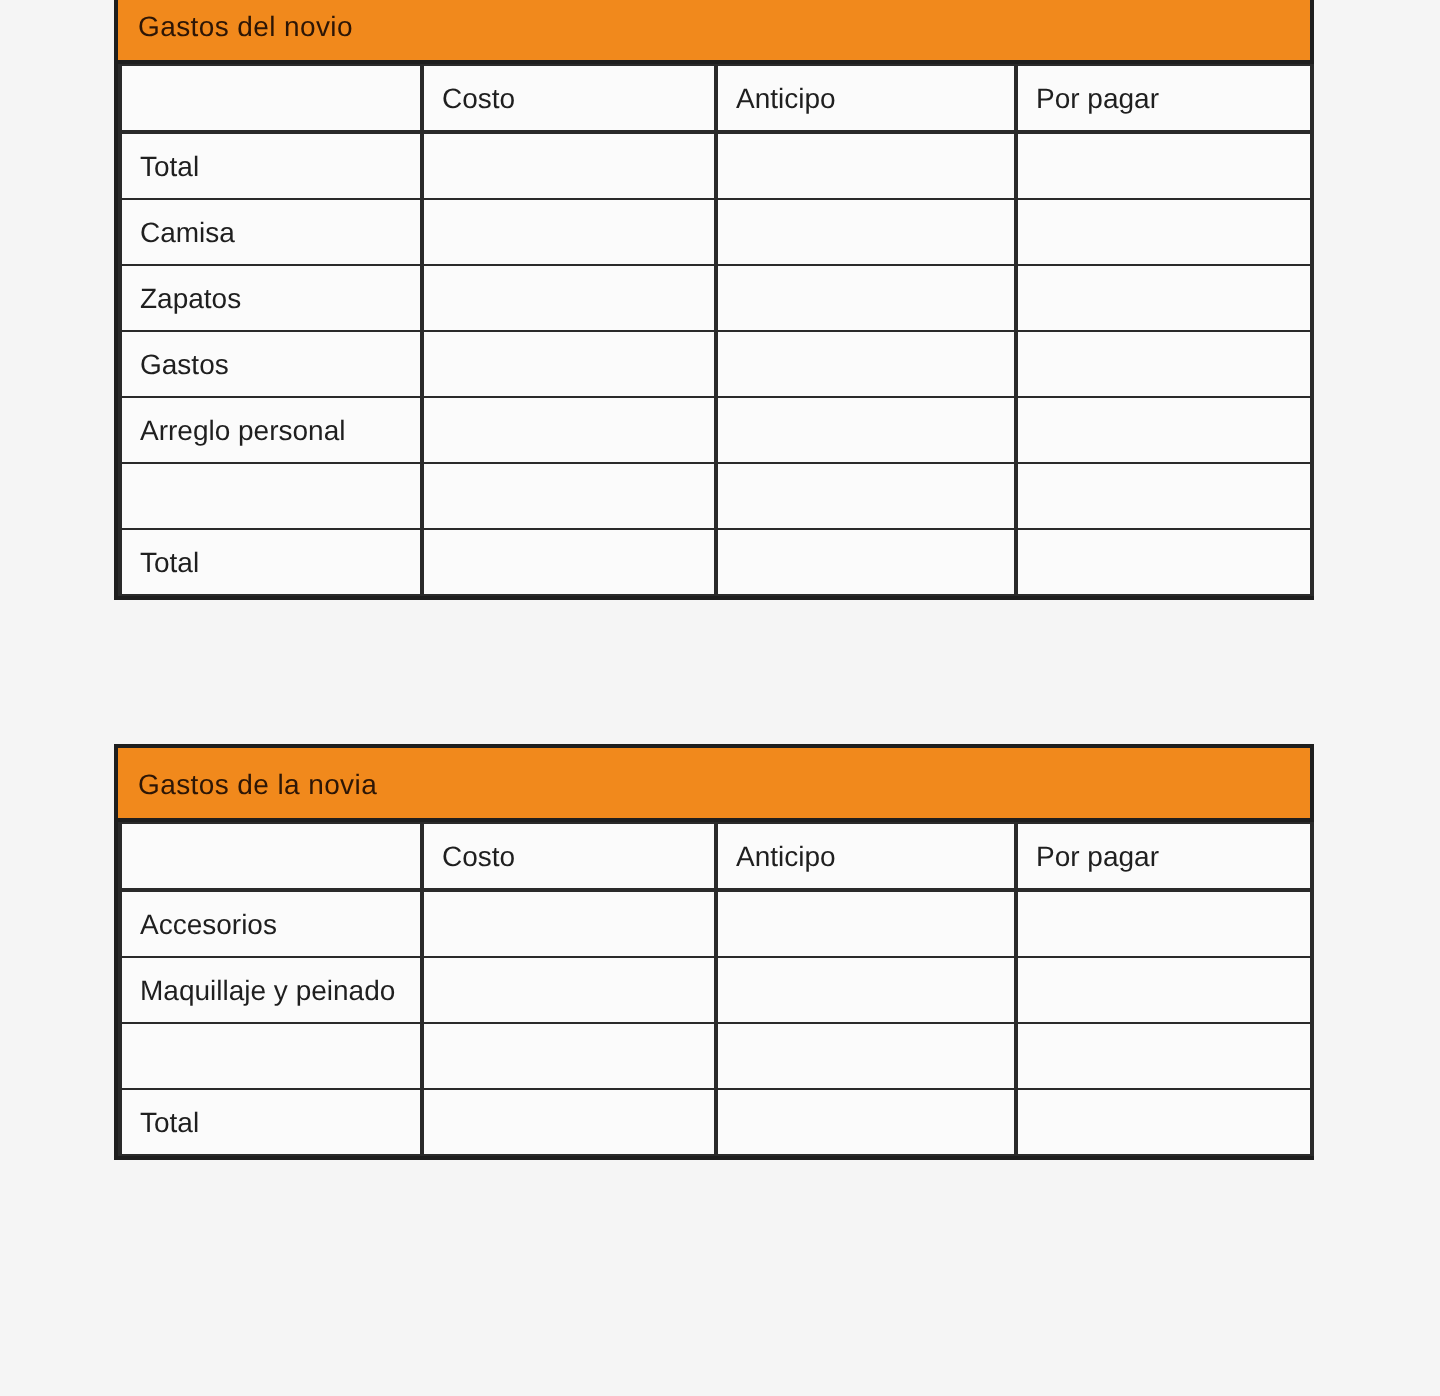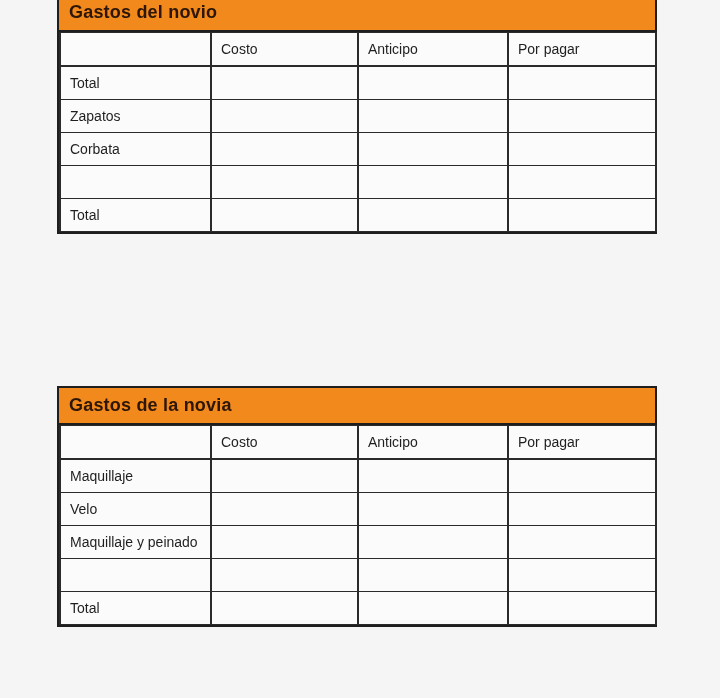--- a/index.html
+++ b/index.html
@@ -16,33 +16,33 @@
   }
   .sheet {
     position: absolute;
     left: 57px;
     width: 600px;
     box-sizing: border-box;
     border: 2px solid var(--border-color, #1e1e1e);
     background: var(--cell-bg, #fbfbfb);
   }
   .sheet-groom { top: -7px; }
-  .sheet-bride { top: 386px; }
+  .sheet-bride { top: 372px; }
   .title-bar {
     height: 37px;
     background: var(--accent-orange, #f1891c);
     border-bottom: 2px solid var(--border-color, #1e1e1e);
     display: flex;
     align-items: center;
     padding-left: 10px;
     box-sizing: border-box;
   }
   .title-text {
-    font-size: 18px;
-    font-weight: bold;
+    font-size: 14px;
+    font-weight: normal;
     color: var(--title-color, #2d1606);
     letter-spacing: 0.2px;
   }
   table.grid {
     border-collapse: collapse;
     width: 100%;
     table-layout: fixed;
   }
   table.grid th,
   table.grid td {
@@ -92,27 +92,39 @@
         </tr>
       </thead>
     <tbody>
         <tr>
           <td>Total</td>
           <td></td>
           <td></td>
           <td></td>
         </tr>
         <tr>
+          <td>Camisa</td>
+          <td></td>
+          <td></td>
+          <td></td>
+        </tr>
+        <tr>
           <td>Zapatos</td>
           <td></td>
           <td></td>
           <td></td>
         </tr>
         <tr>
-          <td>Corbata</td>
+          <td>Gastos</td>
+          <td></td>
+          <td></td>
+          <td></td>
+        </tr>
+        <tr>
+          <td>Arreglo personal</td>
           <td></td>
           <td></td>
           <td></td>
         </tr>
         <tr>
           <td></td>
           <td></td>
           <td></td>
           <td></td>
         </tr>
@@ -140,27 +152,21 @@
     <thead>
         <tr>
           <th></th>
           <th>Costo</th>
           <th>Anticipo</th>
           <th>Por pagar</th>
         </tr>
       </thead>
     <tbody>
         <tr>
-          <td>Maquillaje</td>
-          <td></td>
-          <td></td>
-          <td></td>
-        </tr>
-        <tr>
-          <td>Velo</td>
+          <td>Accesorios</td>
           <td></td>
           <td></td>
           <td></td>
         </tr>
         <tr>
           <td>Maquillaje y peinado</td>
           <td></td>
           <td></td>
           <td></td>
         </tr>

